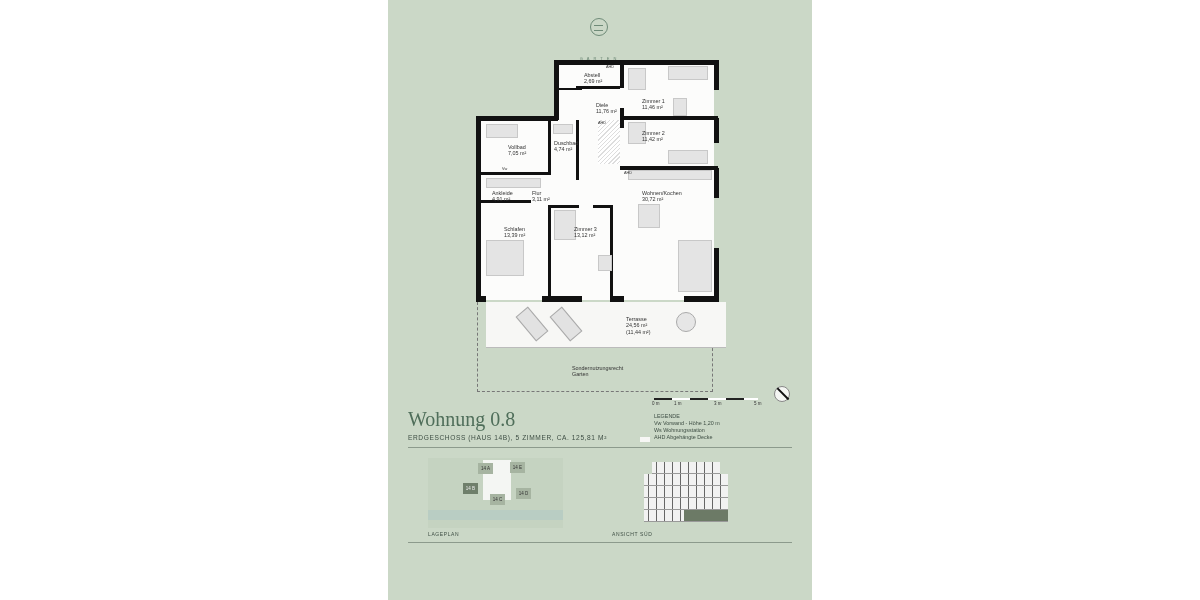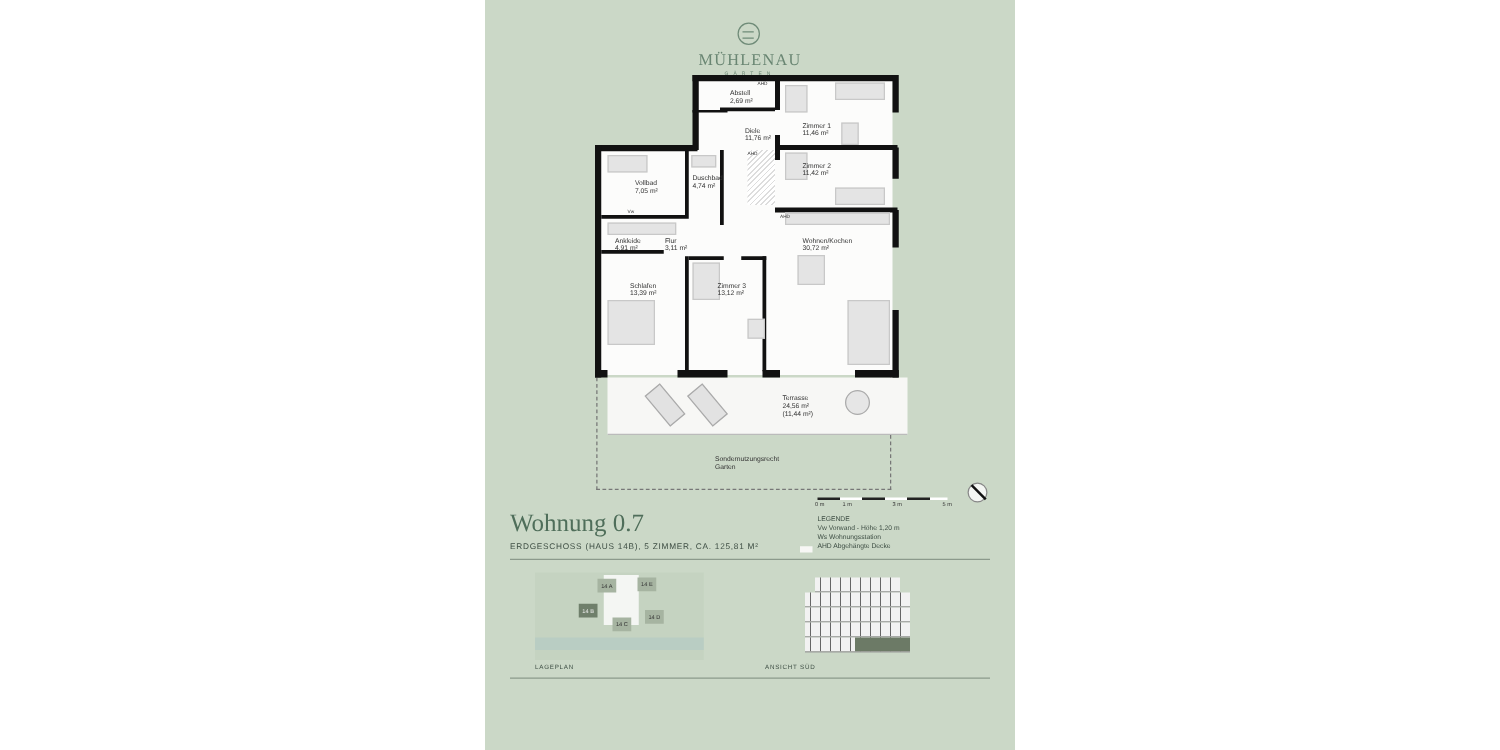--- a/index.html
+++ b/index.html
@@ -35,21 +35,20 @@
   .caption { position:absolute; top:531px; font-size:5px; letter-spacing:0.6px; color:#3e4e44; }
   .facade { position:absolute; left:242px; top:458px; width:110px; height:70px; }
   .floor { position:absolute; left:14px; width:84px; height:11px; background:repeating-linear-gradient(90deg,#f2f2f2 0 4px,#666 4px 5px,#f2f2f2 5px 8px); border-bottom:1px solid #999; }
 </style>
 </head>
 <body>
 
 <div class="sheet">
 
   <div class="logo-mark"></div>
-  <div class="logo-text">MÜHLENAU</div>
   <div class="logo-sub">GÄRTEN</div>
 
   <div class="plan">
 
     <div class="garden"></div>
 
     <div class="terrace">
       <div class="lounger" style="left:38px;top:6px;"></div>
       <div class="lounger" style="left:72px;top:6px;"></div>
       <div class="abs" style="left:190px;top:10px;width:18px;height:18px;border-radius:50%;background:#e6e6e6;border:0.5px solid #aaa;"></div>
@@ -124,21 +123,21 @@
     <div class="rl" style="left:184px;top:365px;"><span>Sondernutzungsrecht</span><br><span>Garten</span></div>
 
     <div class="scalebar"></div>
     <div class="tick" style="left:264px;">0 m</div>
     <div class="tick" style="left:286px;">1 m</div>
     <div class="tick" style="left:326px;">3 m</div>
     <div class="tick" style="left:366px;">5 m</div>
     <div class="compass"></div>
   </div>
 
-  <div class="title">Wohnung 0.7</div>
+  <div class="title">Wohnung 0.8</div>
   <div class="subtitle">ERDGESCHOSS (HAUS 14B), 5 ZIMMER, CA. 125,81 M²</div>
   <div class="legend">
     <div>LEGENDE</div>
     <div>Vw Vorwand - Höhe 1,20 m</div>
     <div>Ws Wohnungsstation</div>
     <div>AHD Abgehängte Decke</div>
   </div>
   <div class="legend-swatch"></div>
   <div class="rule" style="top:447px;"></div>
 

